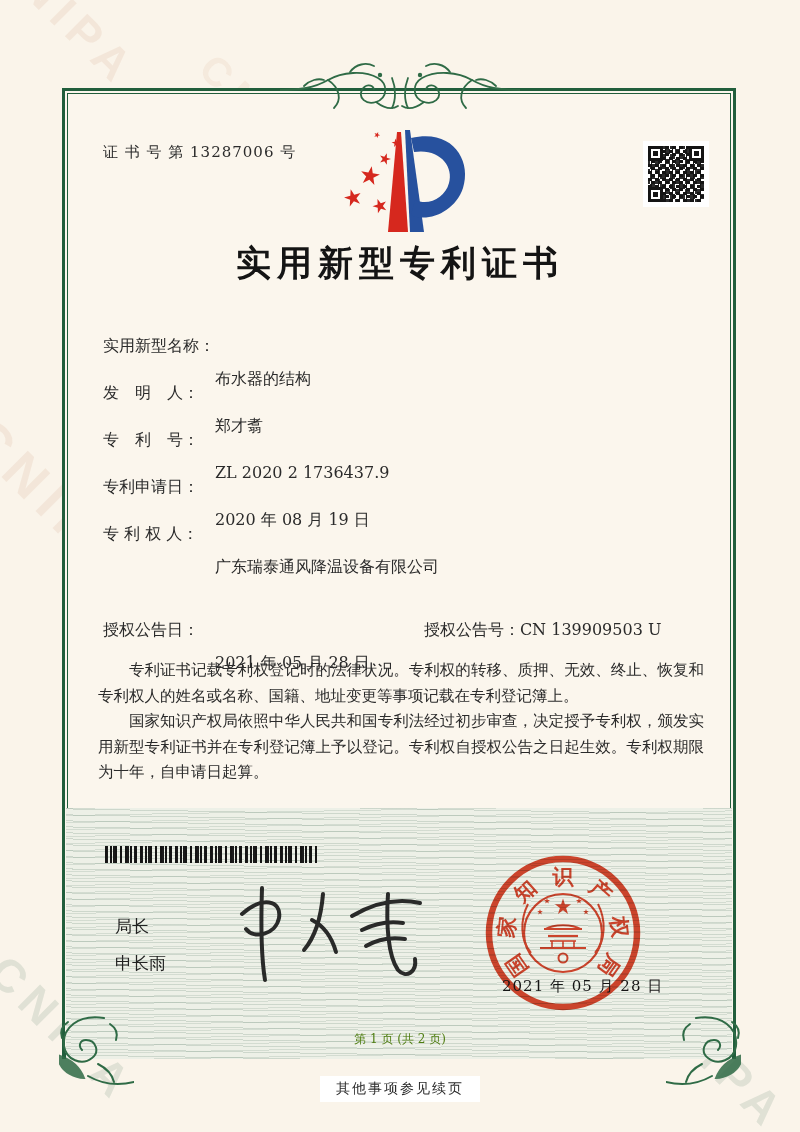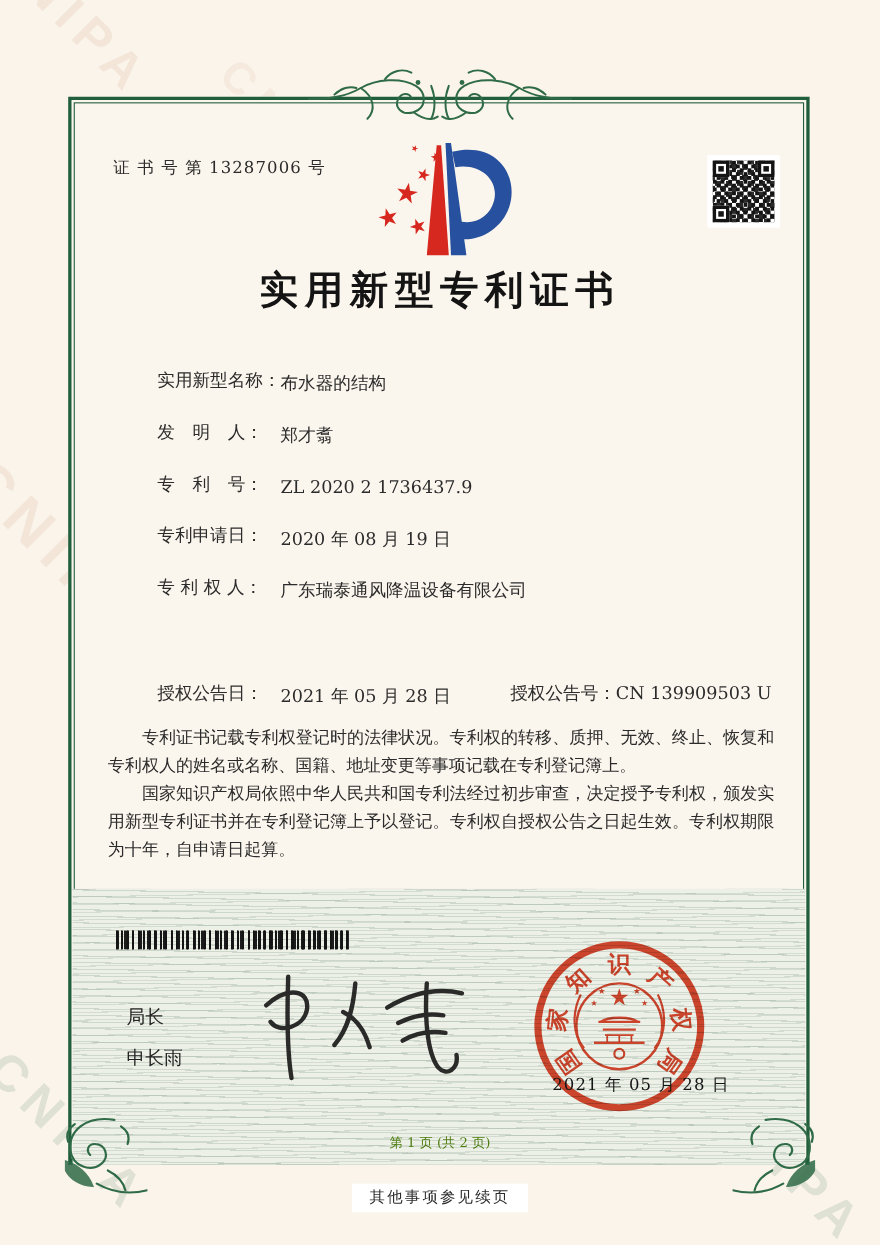--- a/index.html
+++ b/index.html
@@ -37,36 +37,36 @@
   .qr-f { position:absolute; width:15px; height:15px; border:3px solid #141414; background:#fff; }
   .qr-f i { position:absolute; inset:2px; background:#141414; }
   .qr-f.tl { left:5px; top:5px; } .qr-f.tr { right:5px; top:5px; } .qr-f.bl { left:5px; bottom:5px; }
 
   .logo { position:absolute; left:330px; top:126px; }
 
   .title { position:absolute; left:0; top:240px; width:800px; text-align:center;
            font-size:35px; font-weight:700; color:#141414; letter-spacing:6px; }
 
   .row { position:absolute; left:103px; font-size:16px; color:#2b2b2b; }
-  .row .lb { display:inline-block; min-width:112px; vertical-align:top;margin-left:40px; }
-  .row .vl { display:inline-block; vertical-align:top; line-height:25px; }
+  .row .lb { display:inline-block; min-width:112px; vertical-align:top; }
+  .row .vl { display:inline-block; vertical-align:top; line-height:25px;margin-top:30px; }
   .vl-wrap { max-width:478px; }
   .pair2 { margin-left:54px; }
 
   .paras { position:absolute; left:98px; top:658px; width:606px; font-size:15.5px;
            line-height:25.5px; color:#2b2b2b; text-align:justify; }
   .paras p { text-indent:2em; }
 
   .barcode { position:absolute; left:105px; top:846px; width:212px; height:17px;
     background:
       repeating-linear-gradient(90deg, #141414 0 2px, transparent 2px 3px, transparent 3px 5px),
       repeating-linear-gradient(90deg, transparent 0 1px, #1b1b1b 1px 3px, transparent 3px 7px),
       repeating-linear-gradient(90deg, #141414 0 1px, transparent 1px 5px); }
 
-  .director { position:absolute; left:115px; top:908px; font-family:Liberation Mono, monospace;
+  .director { position:absolute; left:115px; top:908px; font-family:Liberation Sans, sans-serif;
               font-size:17px; color:#222; line-height:37px; }
 
   .sig { position:absolute; left:228px; top:876px; }
 
   .seal { position:absolute; left:478px; top:848px; mix-blend-mode:multiply; opacity:0.93; }
   .seal-date { position:absolute; left:502px; top:977px; font-size:15px; color:#151515;
                letter-spacing:1px; z-index:6; }
 
   .page-info { position:absolute; left:0; top:1031px; width:800px; text-align:center;
                font-size:12px; color:#4d7c0f; }

